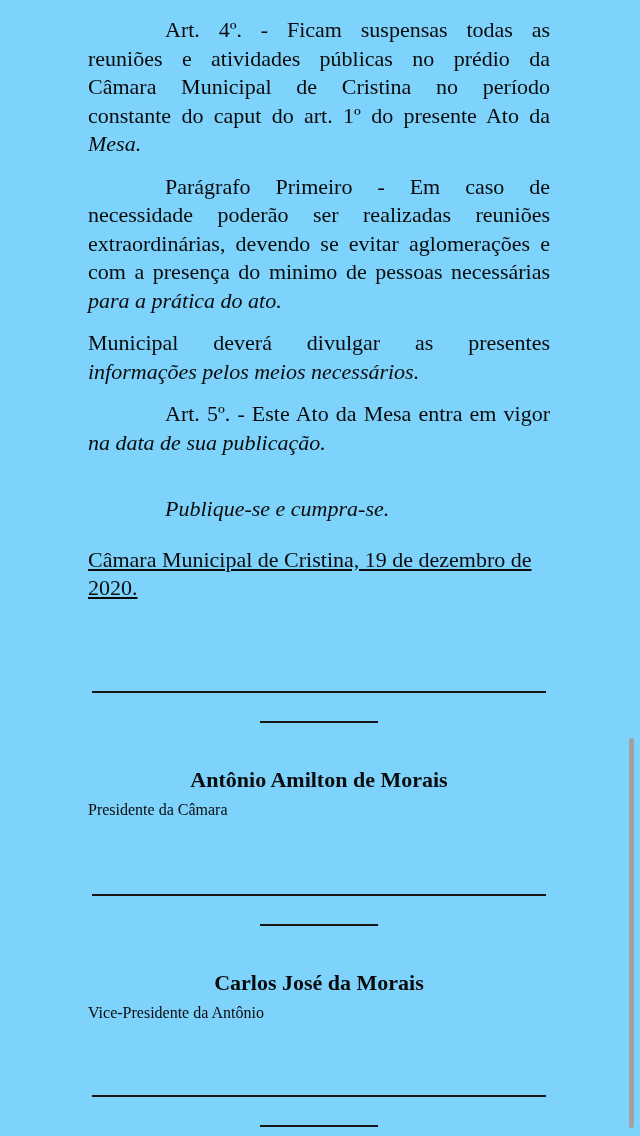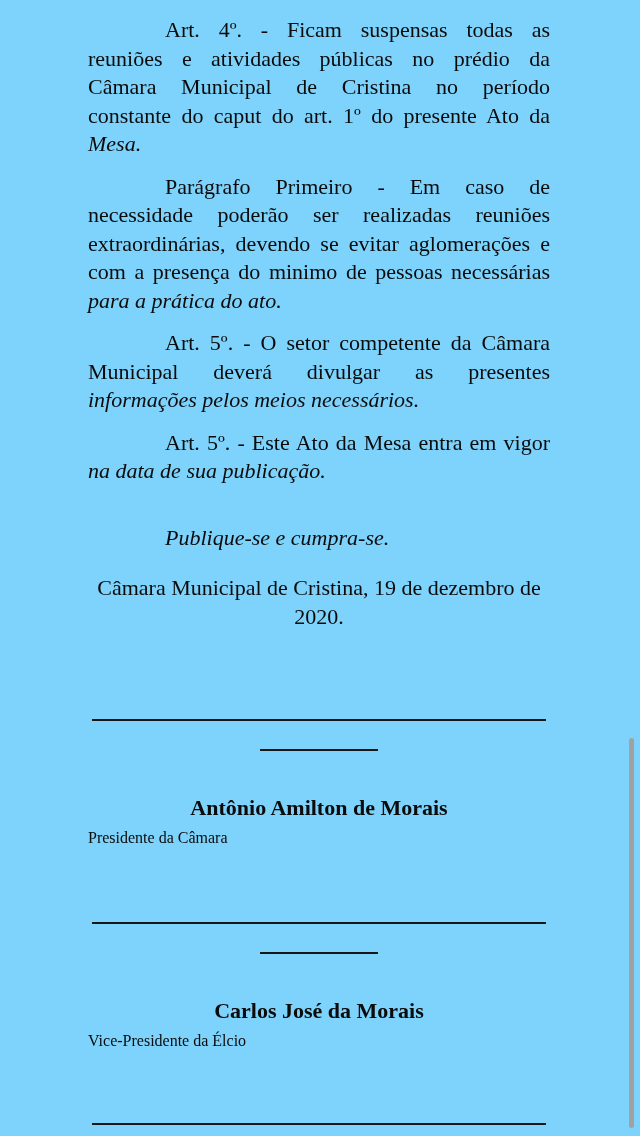--- a/index.html
+++ b/index.html
@@ -29,21 +29,21 @@
     text-align-last: justify;
   }
   .jline.last {
     text-align-last: left;
     font-style: italic;
   }
   .jline.indent {
     text-indent: 77px;
   }
   .cline {
-    text-align: center;
+    text-decoration: underline;
   }
   .para-publique { margin-top: 38px; }
   .para-date { margin-top: 22px; }
 
   .sig {
     text-align: center;
   }
   .sig-first { margin-top: 88px; }
   .sig-second { margin-top: 69px; }
   .sig-third  { margin-top: 67px; }
@@ -97,21 +97,20 @@
 
     <div class="para">
       <div class="jline indent">Parágrafo Primeiro - Em caso de</div>
       <div class="jline">necessidade poderão ser realizadas reuniões</div>
       <div class="jline">extraordinárias, devendo se evitar aglomerações e</div>
       <div class="jline">com a presença do minimo de pessoas necessárias</div>
       <div class="jline last">para a prática do ato.</div>
     </div>
 
     <div class="para">
-      <div class="jline indent">Art. 5º. - O setor competente da Câmara</div>
       <div class="jline">Municipal deverá divulgar as presentes</div>
       <div class="jline last">informações pelos meios necessários.</div>
     </div>
 
     <div class="para">
       <div class="jline indent">Art. 5º. - Este Ato da Mesa entra em vigor</div>
       <div class="jline last">na data de sua publicação.</div>
     </div>
 
     <div class="para para-publique">
@@ -127,21 +126,21 @@
       <div class="sigline-long"></div>
       <div class="sigline-short"></div>
       <div class="sig-name">Antônio Amilton de Morais</div>
       <div class="sig-title">Presidente da Câmara</div>
     </div>
 
     <div class="sig sig-second">
       <div class="sigline-long"></div>
       <div class="sigline-short"></div>
       <div class="sig-name">Carlos José da Morais</div>
-      <div class="sig-title">Vice-Presidente da Élcio</div>
+      <div class="sig-title">Vice-Presidente da Antônio</div>
     </div>
 
     <div class="sig sig-third">
       <div class="sigline-long"></div>
       <div class="sigline-short"></div>
       <div class="sig-name">Élcio Barbosa dos Santos</div>
     </div>
 
   </div>
 

